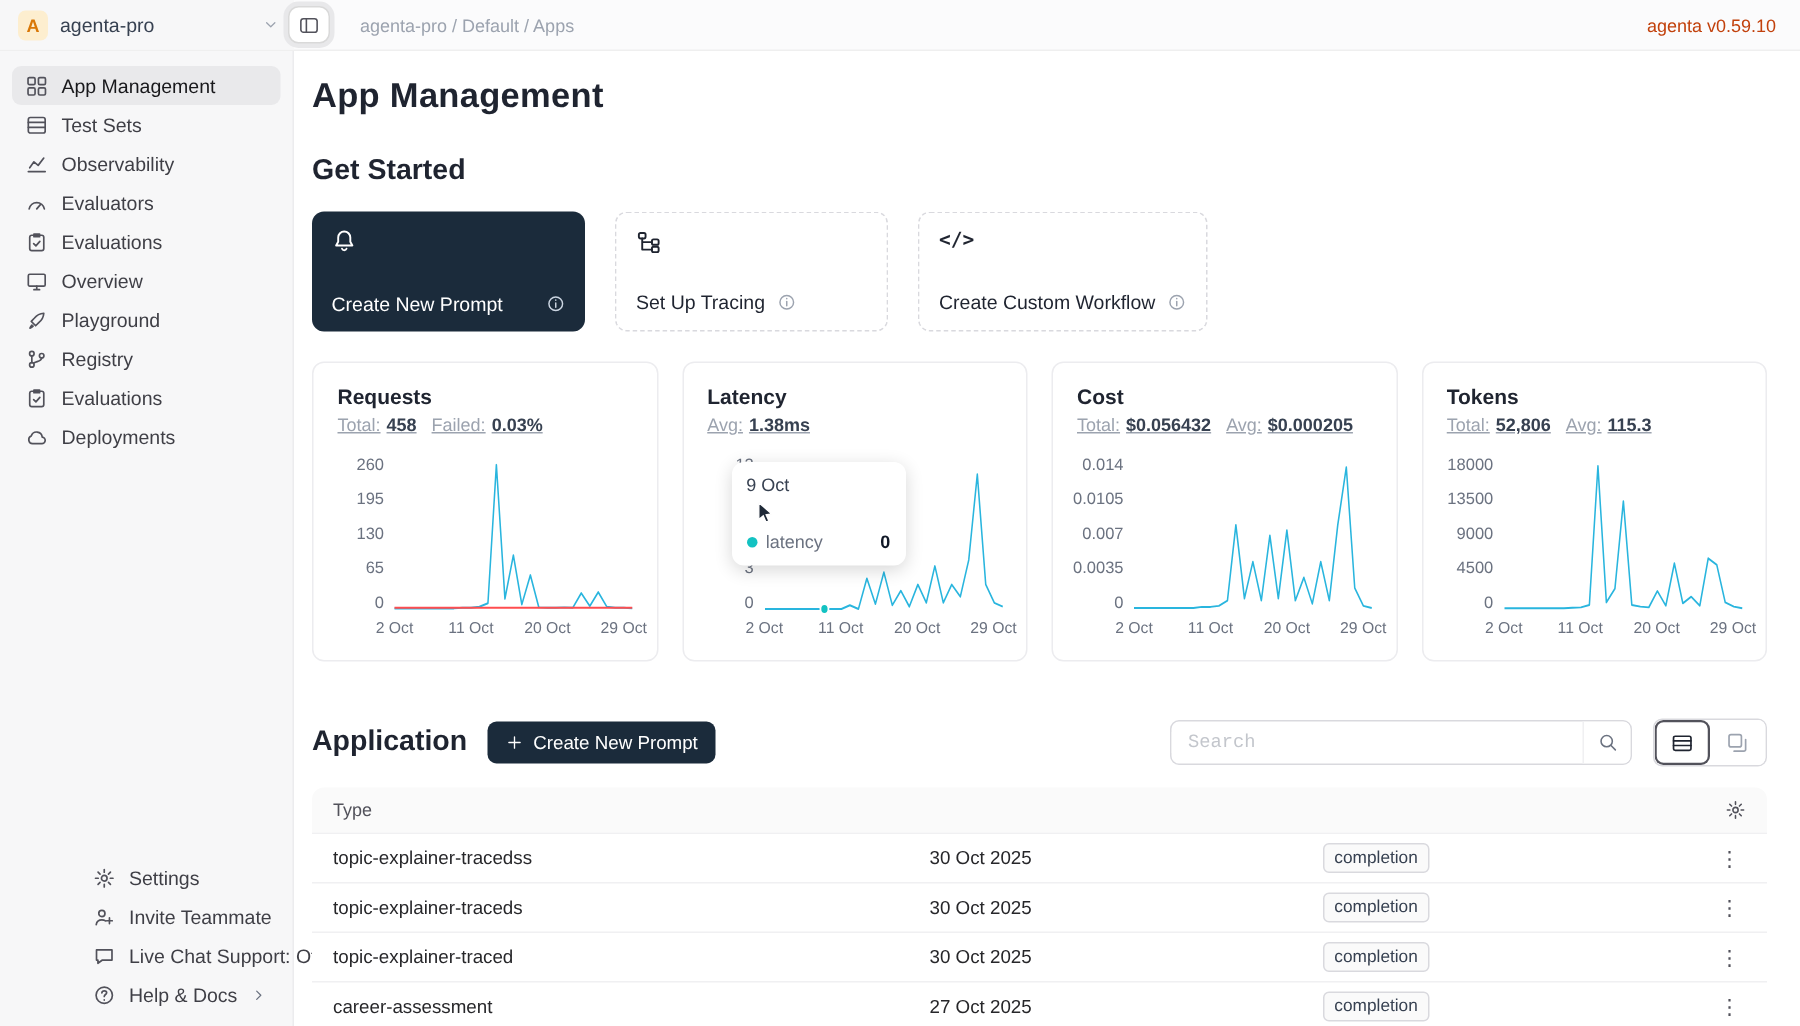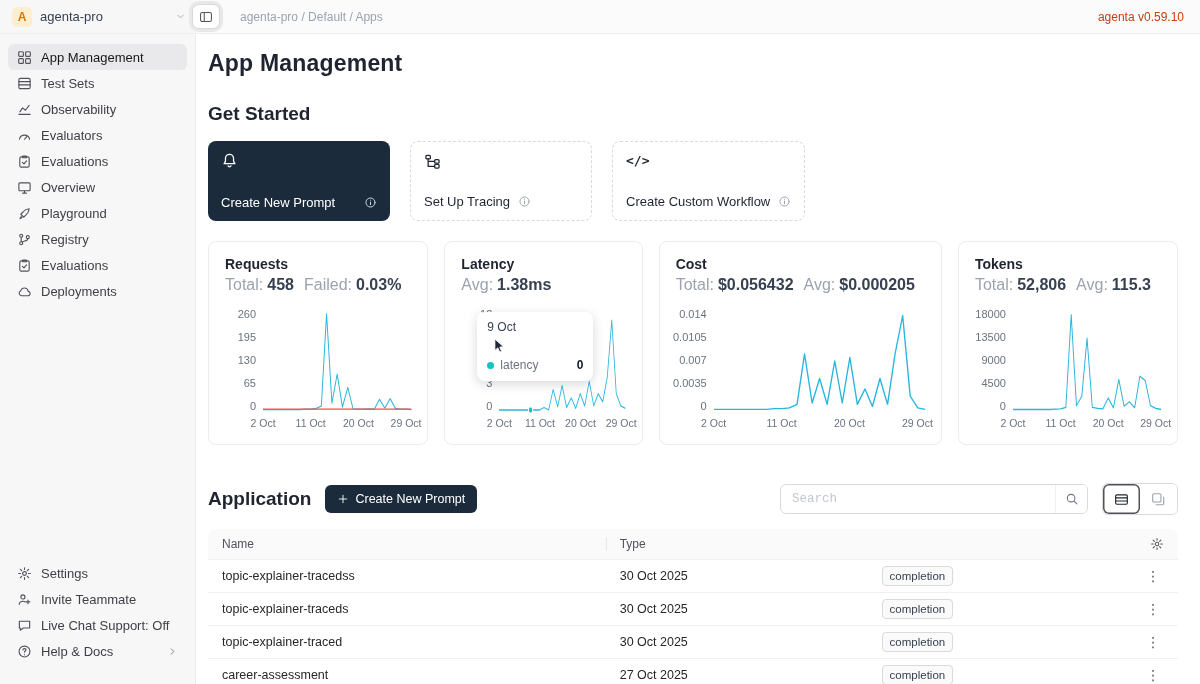--- a/index.html
+++ b/index.html
@@ -17,21 +17,21 @@
   .panel-toggle { position:absolute; left:192px; top:4px; width:28px; height:25px; background:#fff; border:1px solid #d9d9d9; border-radius:7px; box-shadow:0 0 0 3px #e8e8ea; display:flex; align-items:center; justify-content:center; color:#52525b; cursor:pointer; z-index:5; }
 
   
   .shell { display:flex; height:650px; }
   .sidebar { width:196px; background:#f7f7f8; border-right:1px solid #ececee; display:flex; flex-direction:column; padding-top:10px; }
   .side-item { display:flex; align-items:center; gap:9px; height:26px; margin:0 8px; padding:0 9px; border-radius:6px; font-size:13px; color:#3f3f46; cursor:pointer; white-space:nowrap; }
   .side-item.active { background:#e9e9eb; color:#18181b; font-weight:500; }
   .si { display:flex; color:#52525b; }
   .si svg { width:15px; height:15px; }
   .side-section { font-size:12px; color:#9ca3af; padding:14px 0 6px 18px; }
-  .side-bottom { margin-top:auto; padding-bottom:20px; }
+  .side-bottom { margin-top:auto; padding-bottom:8px;margin-left:45px; }
   .chev-r { margin-left:auto; color:#6b7280; display:flex; }
 
   .main { flex:1; padding:16px 22px 0 12px; overflow:hidden; }
   h1.page-title { font-size:23px; font-weight:600; color:#1f2430; letter-spacing:.2px; }
   h2.sec { font-size:19px; font-weight:600; color:#1f2430; }
   .gs-head { margin-top:26px; }
 
   
   .gs-row { display:flex; gap:20px; margin-top:16px; }
   .gs-card { min-width:182px; height:80px; border-radius:8px; padding:11px 13px; display:flex; flex-direction:column; justify-content:space-between; cursor:pointer; }
@@ -43,21 +43,21 @@
   .gs-ico svg { width:17px; height:17px; }
   .info-ico { display:flex; color:#9ca3af; cursor:pointer; }
   .gs-card.dark .info-ico { color:#cbd5e1; }
   .info-ico svg { width:13px; height:13px; }
   .code-glyph { font-family:"DejaVu Sans Mono",monospace; font-size:13px; font-weight:600; }
 
   
   .stats-row { display:flex; gap:16px; margin-top:20px; }
   .stat-card { flex:1; border:1px solid #ececef; border-radius:8px; background:#fff; padding:14px 16px 12px; }
   .stat-title { font-size:14px; font-weight:600; color:#1f2430; }
-  .stat-sub { margin-top:4px; font-size:16px; color:#9ca3af; display:flex; align-items:flex-start; }
+  .stat-sub { margin-top:4px; font-size:12px; color:#9ca3af; display:flex; align-items:flex-start;text-decoration:underline; }
   .stat-sub .s-label { margin-right:4px; }
   .stat-sub .s-value { color:#374151; font-weight:600; margin-right:10px; }
   .chart-wrap { display:flex; margin-top:14px; position:relative; }
   .yticks { display:flex; flex-direction:column; justify-content:space-between; align-items:flex-end; width:38px; padding-right:7px; font-size:11px; color:#6b7280; height:104px; }
   .plot { flex:1; display:flex; flex-direction:column; position:relative; }
   .plot svg.spark { width:100%; height:104px; display:block; overflow:visible; }
   .xticks { position:relative; height:15px; margin-top:5px; font-size:10.5px; color:#6b7280; }
   .xticks span { position:absolute; transform:translateX(-50%); white-space:nowrap; }
 
   
@@ -492,21 +492,20 @@
           <svg class="ln" viewBox="0 0 16 16">
               <rect x="1.8" y="1.8" width="8.8" height="8.8" rx="1.4"></rect>
               <path d="M5.4 13.6h7a1.2 1.2 0 0 0 1.2-1.2v-7"></path>
             </svg>
         </button>
       </div>
     </div>
 
     <div class="table">
       <div class="t-head">
-        <div class="t-cell c-name">Name</div>
         <div class="t-cell c-type">Type</div>
         <div class="t-cell c-actions">
           <span class="gear-btn">
               <svg class="ln" viewBox="0 0 16 16">
                 <circle cx="8" cy="8" r="2"></circle>
                 <path d="M8 1.8v1.9M8 12.3v1.9M1.8 8h1.9M12.3 8h1.9M3.6 3.6L5 5M11 11l1.4 1.4M12.4 3.6L11 5M5 11l-1.4 1.4"></path>
               </svg>
             </span>
         </div>
       </div>

